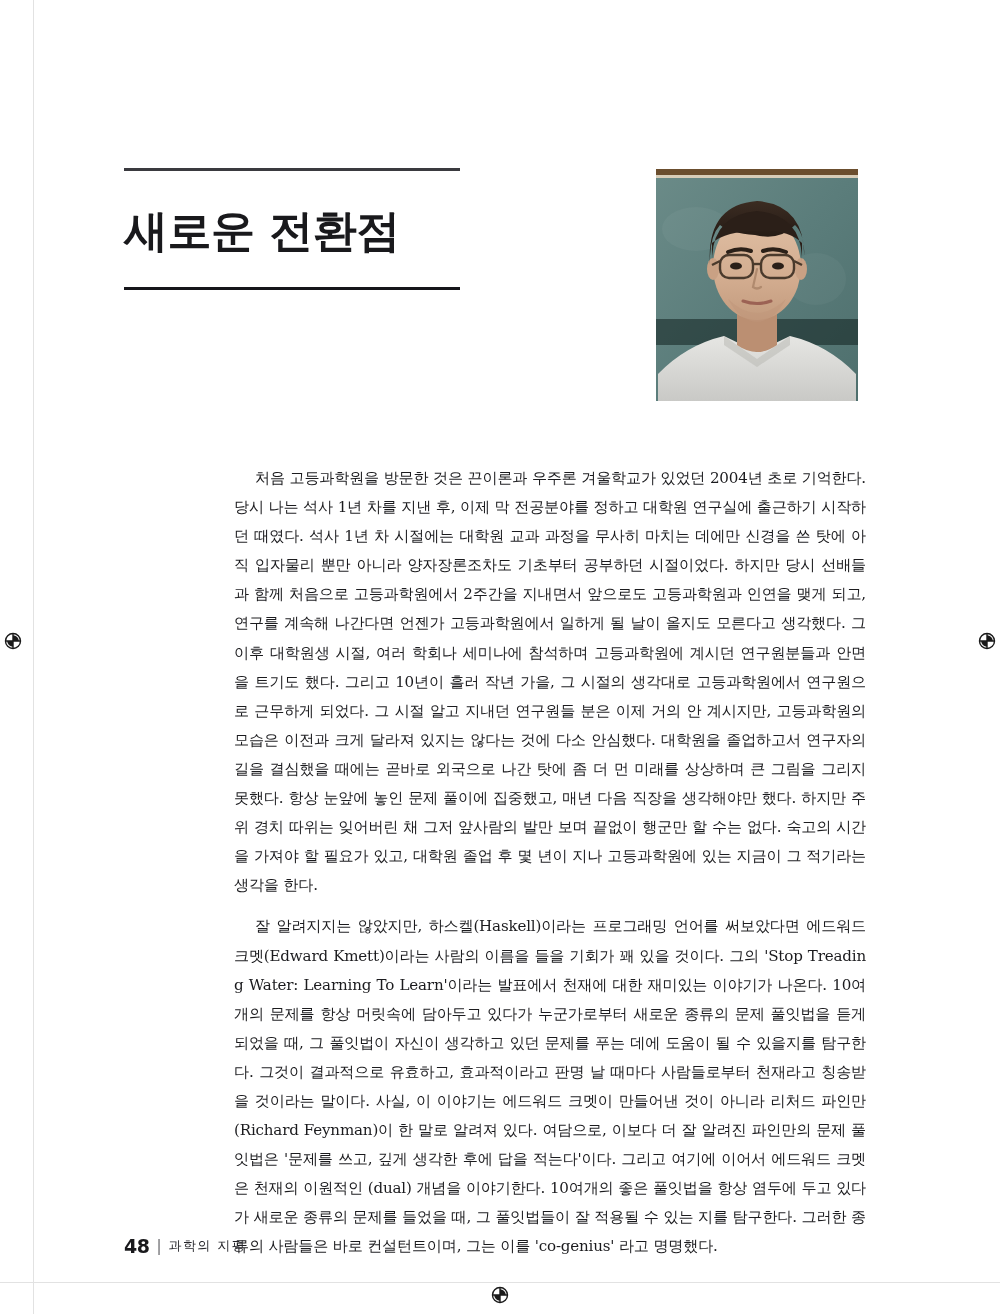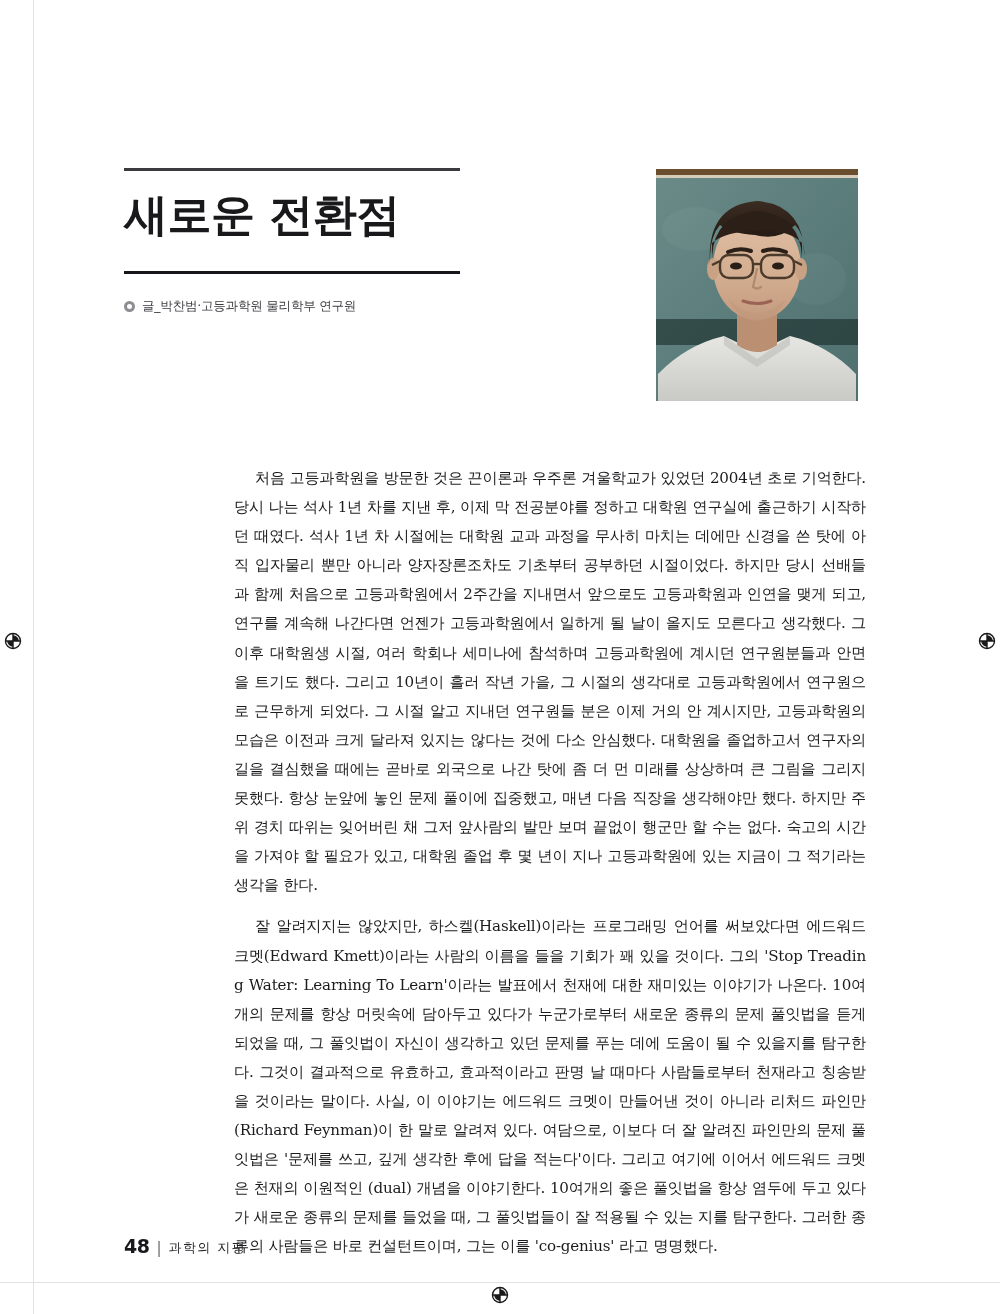--- a/index.html
+++ b/index.html
@@ -57,21 +57,21 @@
     margin: 0;
   }
   .title {
     font-family: "DejaVu Sans", "Liberation Sans", sans-serif;
     font-weight: bold;
     font-size: 44px;
     line-height: 1.1;
     color: #19191c;
     letter-spacing: -0.5px;
     margin: 0;
-    padding: 20px 0 32px 0;
+    padding: 36px 0 32px 0;
     white-space: nowrap;
   }
   .byline {
     display: flex;
     align-items: center;
     gap: 7px;
     margin-top: 24px;
     font-family: "DejaVu Sans", "Liberation Sans", sans-serif;
     font-size: 12.5px;
     color: #3b3b40;
@@ -119,21 +119,21 @@
     word-break: break-all;
     letter-spacing: -0.18px;
   }
 
   
   .footer {
     position: absolute;
     left: 124px;
     top: 1235px;
     display: flex;
-    align-items: flex-end;
+    align-items: center;
     gap: 7px;
     font-family: "DejaVu Sans", "Liberation Sans", sans-serif;
     color: #19191c;
   }
   .footer-pageno {
     font-size: 19px;
     font-weight: bold;
     letter-spacing: -0.5px;
   }
   .footer-sep {
@@ -177,24 +177,20 @@
       <path d="M11 3.2 L11 18.8 M3.2 11 L18.8 11" stroke="#1a1a1a" stroke-width="1.4"></path>
       <path d="M11 5.2 A5.8 5.8 0 0 1 16.8 11 L11 11 Z" fill="#1a1a1a"></path>
       <path d="M11 16.8 A5.8 5.8 0 0 1 5.2 11 L11 11 Z" fill="#1a1a1a"></path>
     </svg>
   </div>
 
   <div class="header-block">
     <div class="rule-top"></div>
     <h1 class="title">새로운 전환점</h1>
     <div class="rule-bottom"></div>
-    <div class="byline">
-      <span class="byline-bullet"></span>
-      <span>글_박찬범·고등과학원 물리학부 연구원</span>
-    </div>
   </div>
 
   <div class="portrait">
     <svg width="202" height="232" viewBox="0 0 202 232">
       <defs>
         <linearGradient id="boardGrad" x1="0" y1="0" x2="1" y2="1">
           <stop offset="0%" stop-color="#6b8b88"></stop>
           <stop offset="50%" stop-color="#5b7d7b"></stop>
           <stop offset="100%" stop-color="#4e6f6d"></stop>
         </linearGradient>

